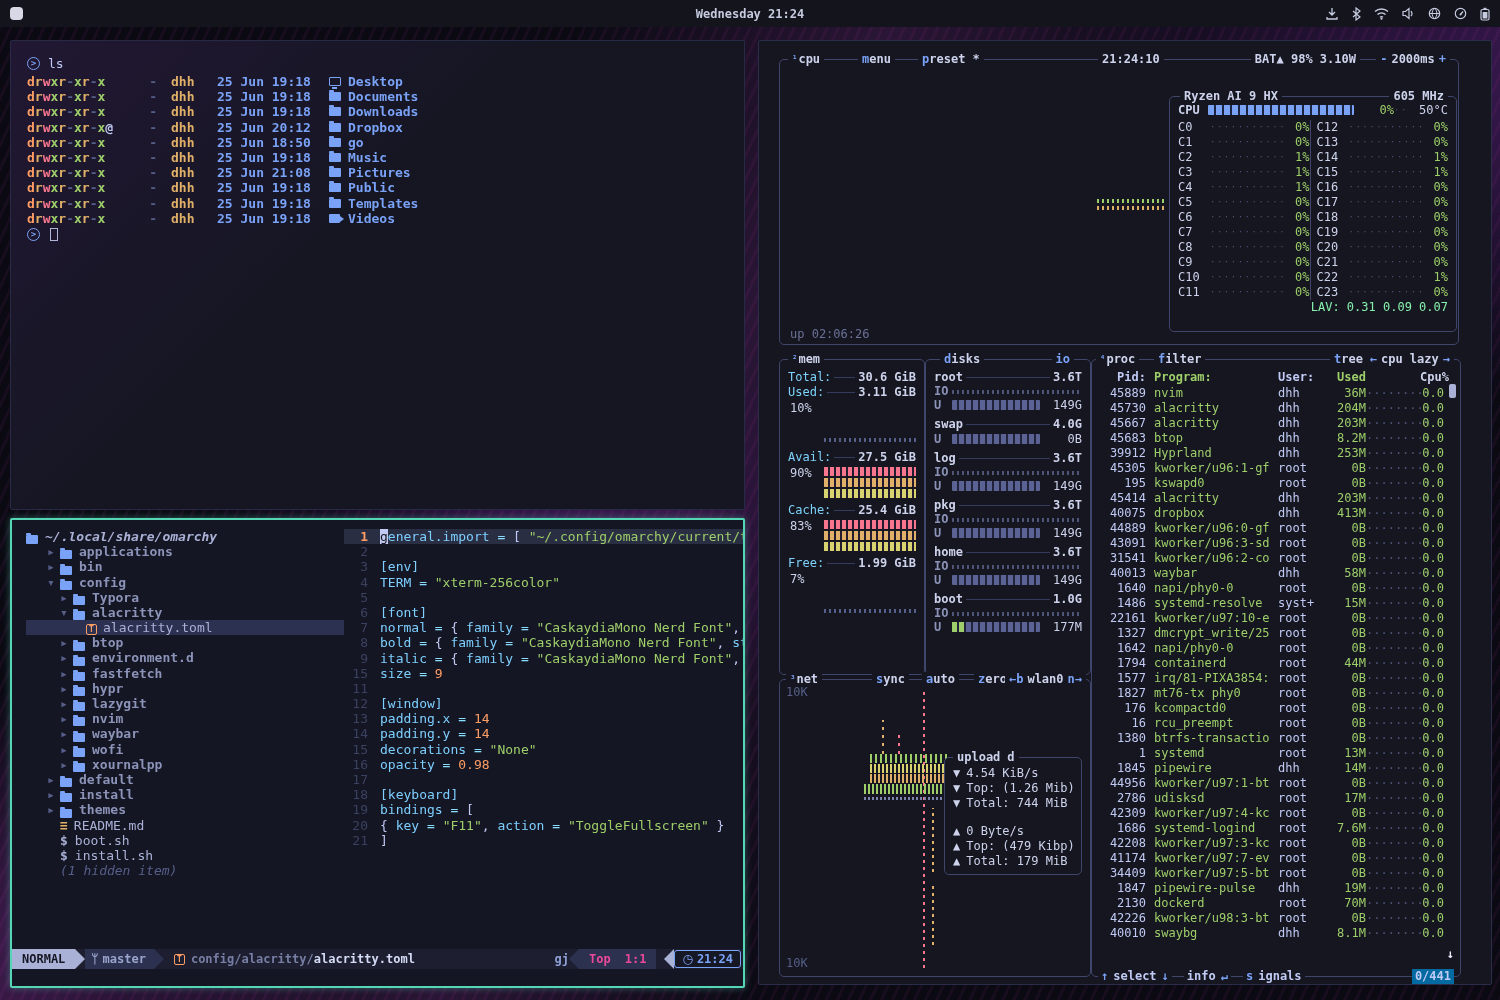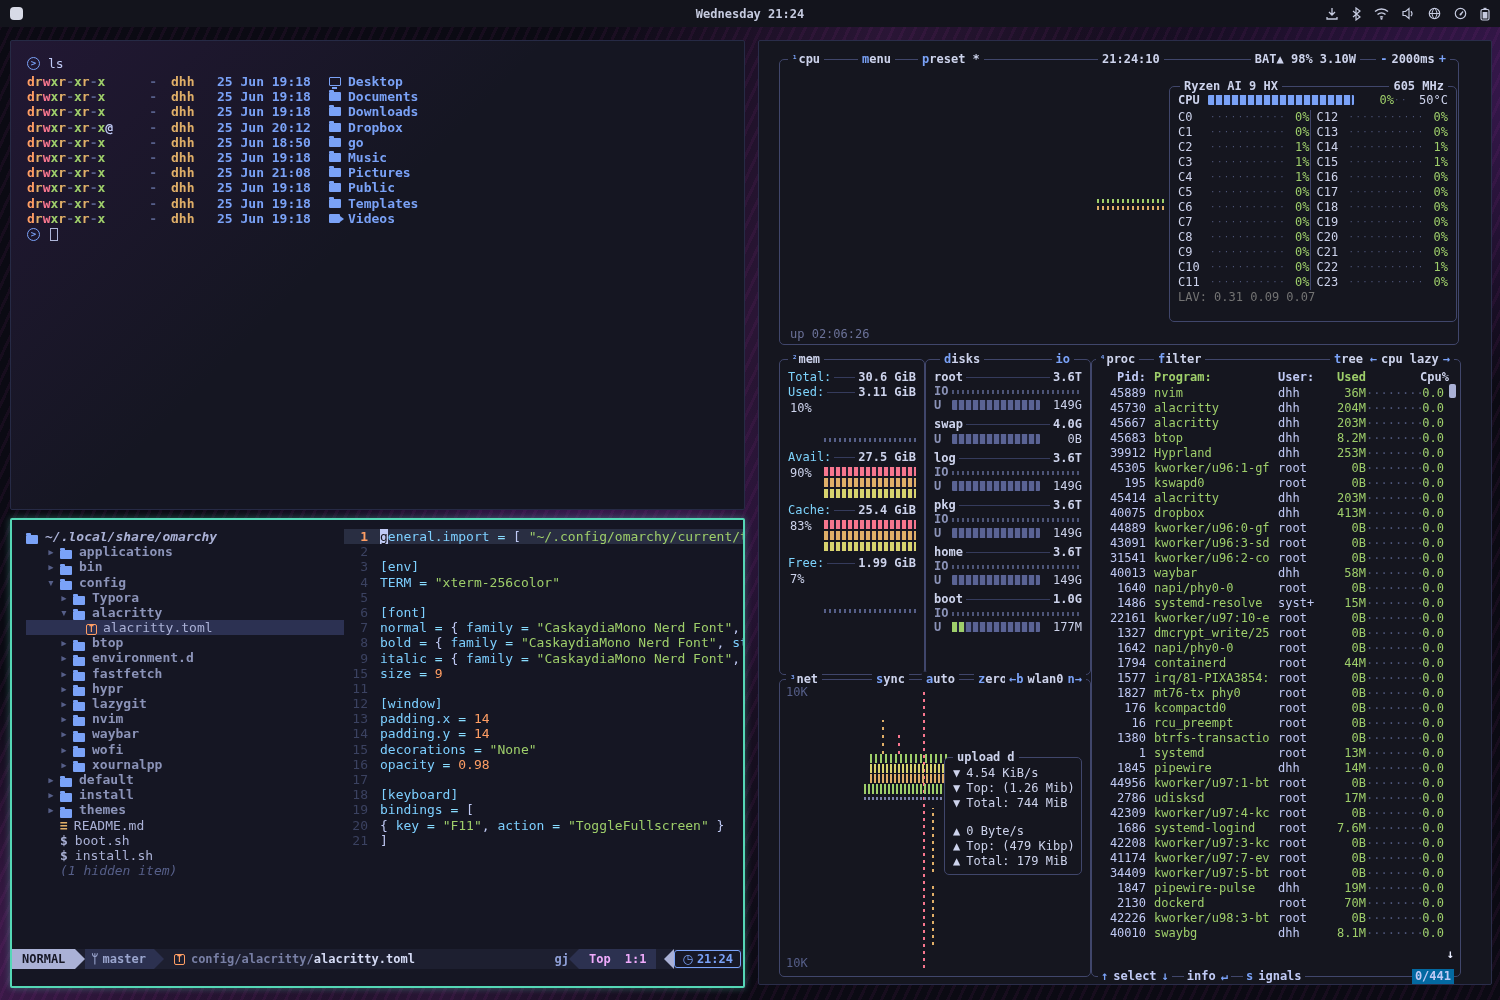--- a/index.html
+++ b/index.html
@@ -71,52 +71,52 @@
 .t1{border-left:10px solid #aab1d6}
 .t2{border-left:10px solid #2c3150}
 .t3{border-right:10px solid #2c3150}
 .t4{border-right:10px solid #aab1d6;margin-left:8px}
 .seg-branch{background:#2c3150;color:#9aa5ce;padding:0 8px 0 6px;display:flex;align-items:center;gap:4px}
 .bricon{font-family:"DejaVu Sans",sans-serif}
 .seg-path{display:flex;align-items:center;padding-left:10px;color:#787fa5}
 .seg-path .fstrong{color:#d5dbf5}
 .spacer{flex:1}
 .keys{display:flex;align-items:center;color:#8fa0d8;margin-right:0}
-.seg-pos{background:#2c3150;color:#f0abfc;display:flex;align-items:center;padding:0 10px;gap:14px}
+.seg-pos{background:#2c3150;color:#ec4899;display:flex;align-items:center;padding:0 10px;gap:14px}
 .seg-clock{display:flex;align-items:center;gap:4px;border:1px solid #7aa2f7;border-radius:3px;color:#7aa2f7;padding:0 7px;margin:1px 2px 1px 0;background:#171826}
 .clockic::before{content:"◷";font-family:"DejaVu Sans",sans-serif}
 .cmdline{height:17px;flex:none}
 
 #btop{left:758px;top:40px;width:734px;height:945px;background:#15161f;border:1px solid #2a2d4a;font-size:12px;line-height:15px;color:#c0caf5}
 .box{position:absolute;border:1px solid #40466b;border-radius:5px}
 .btab{position:absolute;top:-8px;height:15px;background:#15161f;padding:0 4px;color:#cdd3ec;font-weight:700;white-space:nowrap;display:flex;align-items:center;gap:0}
 .btab .sup{color:#7aa2f7;font-size:9px;margin-right:1px;align-self:flex-start}
 .hk{color:#7aa2f7}
 #b-cpu{left:20px;top:18px;width:680px;height:286px}
 #ct-main{left:8px}#ct-menu{left:78px}#ct-preset{left:138px}#ct-clock{left:318px}#ct-bat{right:98px}#ct-poll{right:8px;gap:4px}
 .sparkline{position:absolute;left:317px;top:139px;width:70px}
 .sparkline i{display:block;height:4px;margin-bottom:3px;background:repeating-linear-gradient(90deg,#9ece6a 0 2px,transparent 2px 5px)}
 .sparkline i.y{background:repeating-linear-gradient(90deg,#e0af68 0 2px,transparent 2px 5px)}
 .uptime{position:absolute;left:10px;bottom:2px;color:#6b7299}
-#b-cpucore{left:389px;top:26px;width:288px;height:236px;padding:5px 8px 4px 8px}
+#b-cpucore{left:389px;top:36px;width:288px;height:236px;padding:5px 8px 4px 8px}
 #rt-model{left:10px}#rt-freq{right:8px}
 .cpurow{display:flex;align-items:center;height:16px}
 .cpulbl{width:30px;font-weight:700;color:#cdd3ec}
 .cpumeter{width:146px;height:10px;border-radius:1px;background:repeating-linear-gradient(90deg,#7aa2f7 0 6px,#1b2440 6px 8px);margin-right:8px}
 .cpupct{width:32px;text-align:right;color:#9ece6a}
 .cdots2{flex:1;color:#4d5578;font-size:9px;letter-spacing:1.5px;overflow:hidden;text-align:center}
 .cputemp{width:40px;text-align:right;color:#cdd3ec}
 .grid{display:flex;margin-top:2px}
 .gcol{flex:1;overflow:hidden}
 .gcol+.gcol{border-left:1px solid #40466b;padding-left:6px}
 .corerow{display:flex;height:15px;align-items:center}
 .cname{width:32px;color:#cdd3ec}
 .cdots{flex:1;color:#4d5578;font-size:9px;letter-spacing:1.5px;overflow:hidden}
 .cpct{width:26px;text-align:right;color:#9ece6a}
-.lav{text-align:left;color:#737373;height:15px}
+.lav{text-align:right;color:#86efac;height:15px}
 #b-mem{left:20px;top:318px;width:146px;height:316px;padding:10px 8px 0 8px}
 #mt-mem{left:8px}
 .mtitle{display:flex;height:15px;align-items:center}
 .mlbl{font-weight:400;color:#7dd3fc}
 .fill{flex:1;border-top:1px solid #353b5c;margin:0 3px;align-self:center}
 .mval{color:#cdd3ec;font-weight:700;white-space:nowrap}
 .mrow2{position:relative}
 .mrow2.blocks{height:38px}
 .mrow2.dots{height:50px}
 .mpct{position:absolute;left:2px;top:1px;color:#cdd3ec}

